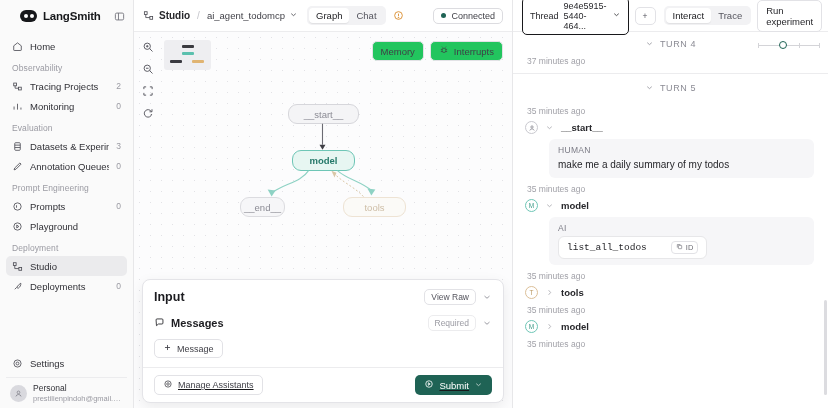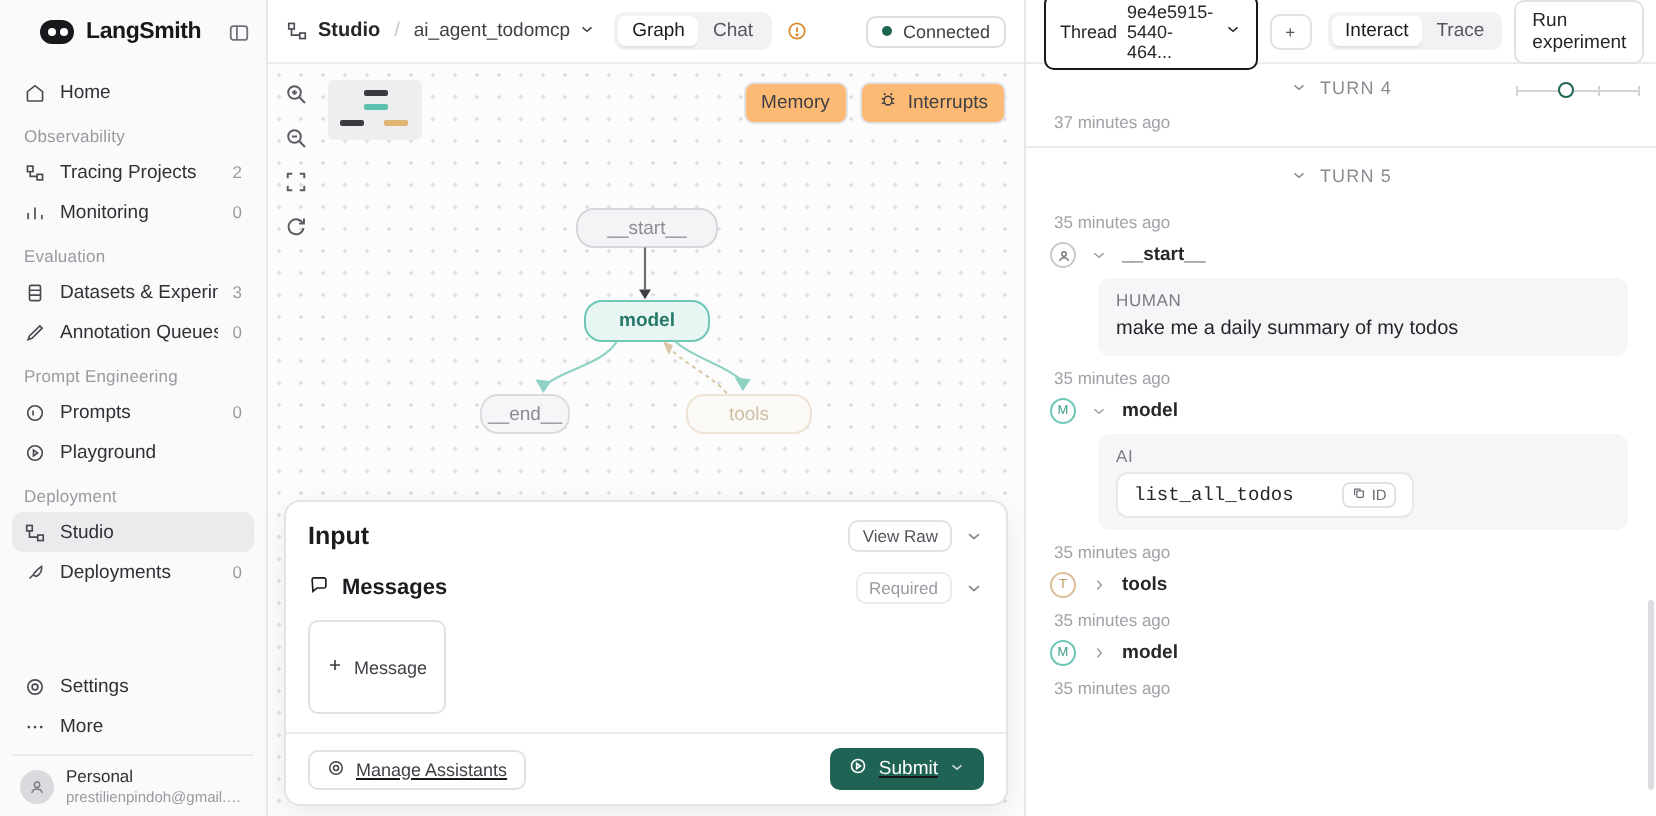--- a/index.html
+++ b/index.html
@@ -87,21 +87,21 @@
   .zoom-col { position: absolute; left: 7px; top: 8px; display: flex; flex-direction: column; gap: 8px; z-index: 4; }
   .zoom-btn { width: 14px; height: 14px; color: #5b5b64; display: flex; align-items: center; justify-content: center; cursor: pointer; }
   .zoom-btn svg { width: 12px; height: 12px; }
   .minimap {
     position: absolute; left: 30px; top: 8px; width: 47px; height: 30px;
     background: #eeeef1; border-radius: 3px; z-index: 4; overflow: hidden;
   }
   .mm-n { position: absolute; border-radius: 1px; }
   .canvas-actions { position: absolute; right: 9px; top: 9px; display: flex; gap: 6px; z-index: 4; }
   .ca-btn {
-    background: #fdba74; border: 1px solid #e2e2e6; border-radius: 5px;
+    background: #22c55e; border: 1px solid #e2e2e6; border-radius: 5px;
     font-size: 9.5px; color: #3f3f46; padding: 3px 8px; display: flex; align-items: center; gap: 5px; cursor: pointer;
   }
 
   .graph { position: absolute; inset: 0; z-index: 3; }
   .node {
     position: absolute; display: flex; align-items: center; justify-content: center;
     border-radius: 9px; font-size: 9.5px; white-space: nowrap;
   }
   .node-start { left: 154px; top: 72px; width: 71px; height: 20px; border: 1px solid #d6d6db; background: #f4f4f6; color: #8b8b94; }
   .node-model { left: 158px; top: 118px; width: 63px; height: 21px; border: 1.2px solid #6ec6b6; background: #e7f6f2; color: #26796a; font-weight: 600; }
@@ -121,21 +121,21 @@
     border: 1px solid #e2e2e6; border-radius: 5px; background: #fff;
     font-size: 8.5px; color: #55555e; padding: 2px 6px; cursor: pointer;
   }
   .chev { color: #8b8b94; display: flex; align-items: center; cursor: pointer; }
   .ip-row { display: flex; align-items: center; padding: 4px 11px 2px 11px; }
   .ip-row-label { display: flex; align-items: center; gap: 6px; font-size: 11px; font-weight: 600; color: #1c1c20; }
   .ip-row-right { margin-left: auto; display: flex; align-items: center; gap: 6px; }
   .chip-muted { border: 1px solid #ececee; border-radius: 5px; background:#fff; font-size: 8.5px; color: #9a9aa2; padding: 2px 6px; }
   .ip-add { margin: 6px 11px 9px 11px; display: inline-flex; align-items: center; gap: 5px;
             border: 1px solid #e2e2e6; border-radius: 5px; background: #fff;
-            font-size: 9px; color: #3f3f46; padding: 17px 8px; cursor: pointer; }
+            font-size: 9px; color: #3f3f46; padding: 3px 8px; cursor: pointer; }
   .ip-foot { border-top: 1px solid #ececee; display: flex; align-items: center; padding: 7px 11px; text-decoration: underline; }
   .btn-assist { display: inline-flex; align-items: center; gap: 5px; border: 1px solid #e2e2e6;
                 border-radius: 5px; background: #fff; font-size: 9px; color: #3f3f46; padding: 3px 8px; cursor: pointer; }
   .btn-submit { margin-left: auto; display: inline-flex; align-items: center; gap: 5px;
                 background: #1f6355; color: #fff; border-radius: 5px; font-size: 9.5px;
                 padding: 4px 9px; cursor: pointer; }
   .btn-submit .sp { opacity: .75; }
 
   
   .thread { flex: 1 1 auto; height: 408px; background: #fff; position: relative; overflow: hidden; }
@@ -285,30 +285,20 @@
     <div class="sb-foot">
       <div class="sb-item">
         <span class="sb-ico">
           <svg viewBox="0 0 16 16" fill="none" stroke="currentColor" stroke-width="1.2">
               <circle cx="8" cy="8" r="2.1"></circle>
               <circle cx="8" cy="8" r="5.2"></circle>
             </svg>
         </span>
         <span class="sb-label">Settings</span>
       </div>
-      <div class="sb-item">
-        <span class="sb-ico">
-          <svg viewBox="0 0 16 16" fill="currentColor">
-              <circle cx="3.5" cy="8" r="1"></circle>
-              <circle cx="8" cy="8" r="1"></circle>
-              <circle cx="12.5" cy="8" r="1"></circle>
-            </svg>
-        </span>
-        <span class="sb-label">More</span>
-      </div>
       <div class="sb-user">
         <span class="avatar">
           <svg viewBox="0 0 16 16" width="9" height="9" fill="none" stroke="currentColor" stroke-width="1.3">
               <circle cx="8" cy="6" r="2.4"></circle>
               <path d="M3.4 13.2a4.8 4.8 0 0 1 9.2 0"></path>
             </svg>
         </span>
         <span class="user-meta">
           <span class="user-name" style="display:block">Personal</span>
           <span class="user-mail" style="display:block">prestilienpindoh@gmail.com</span>

